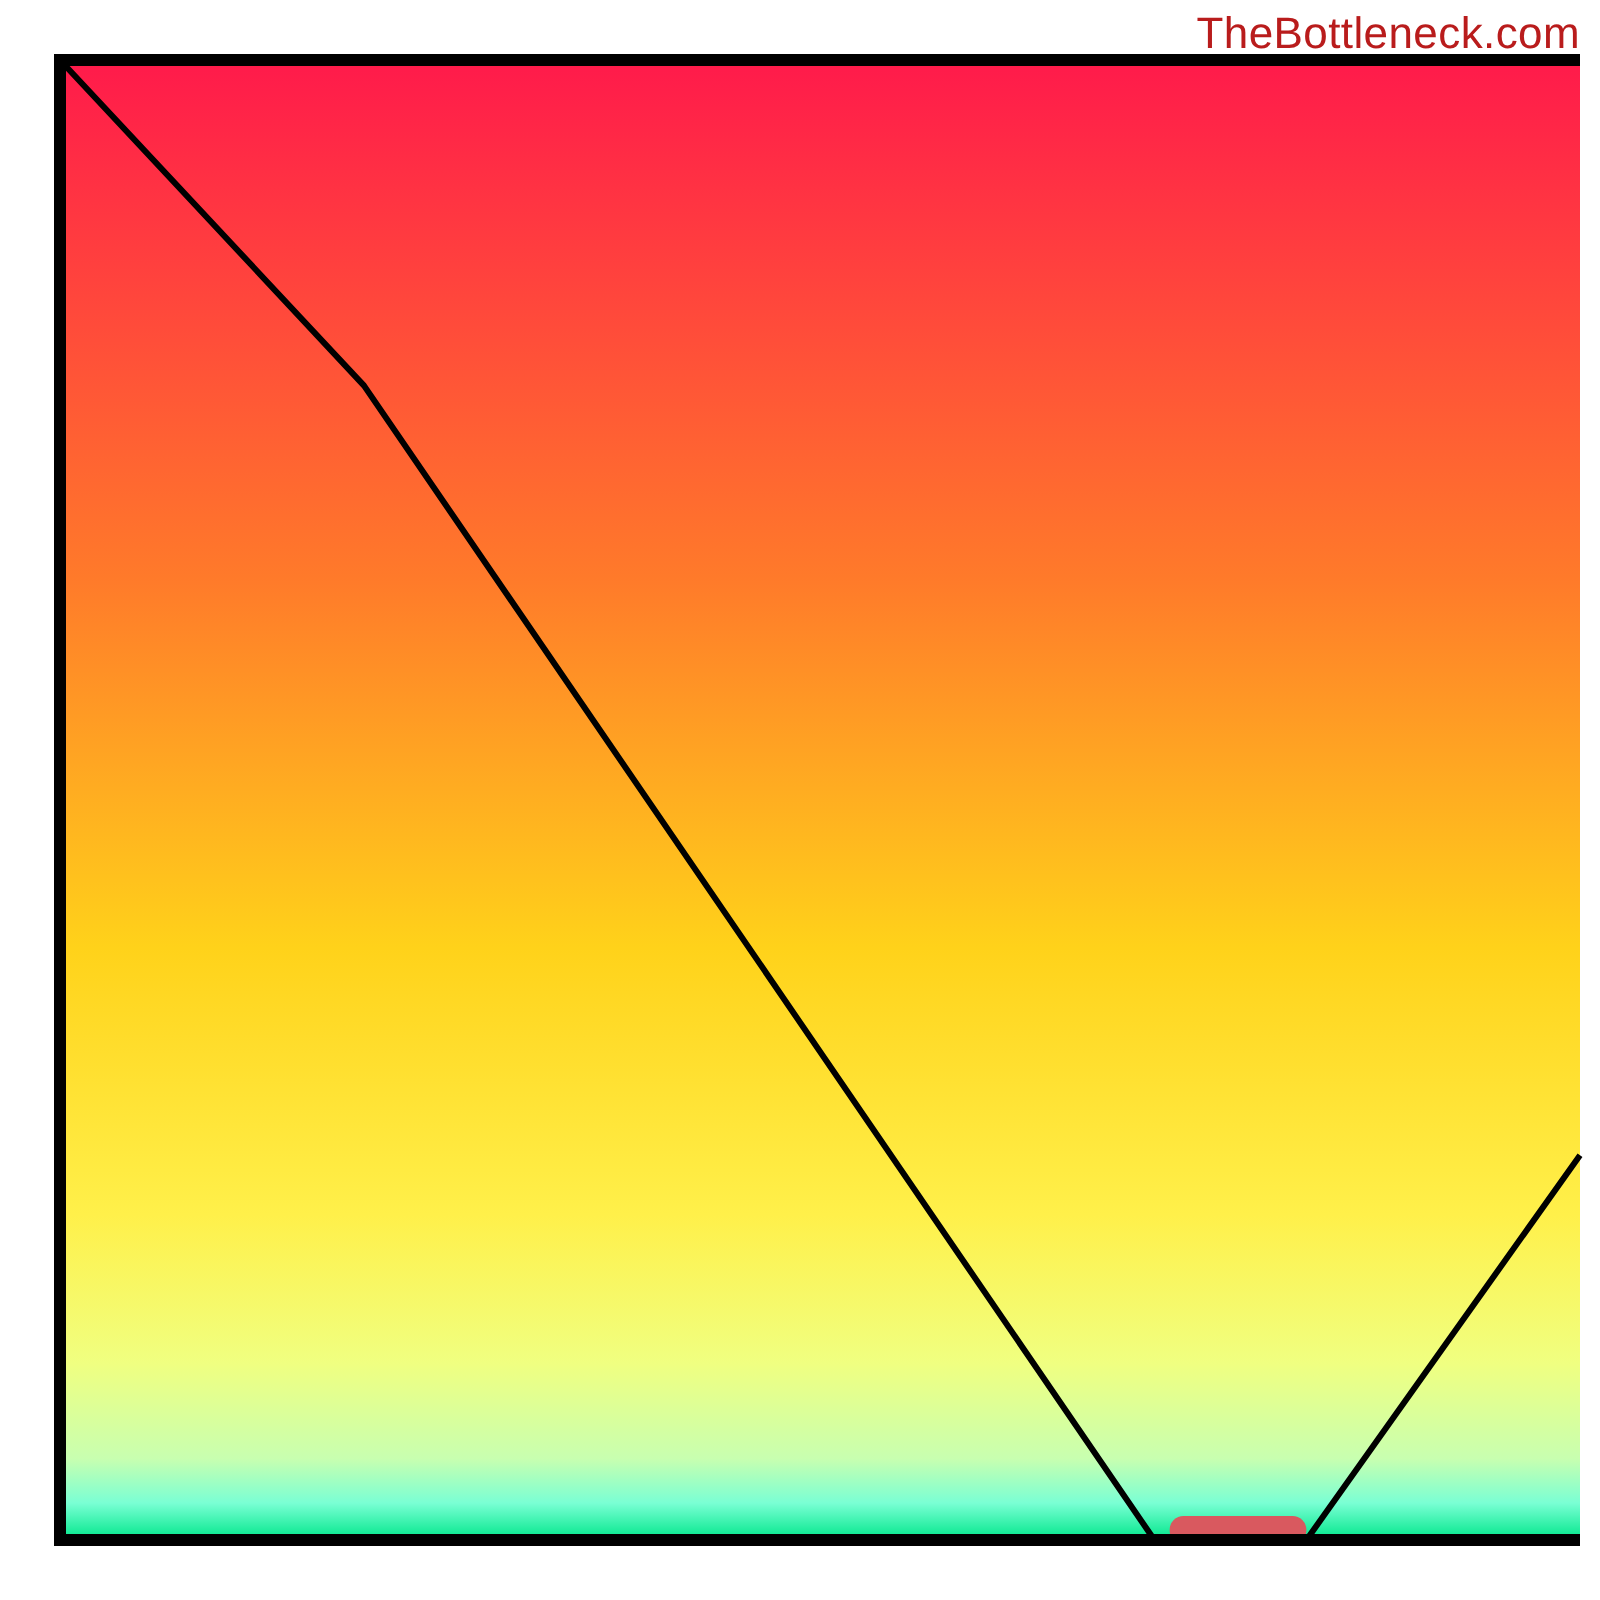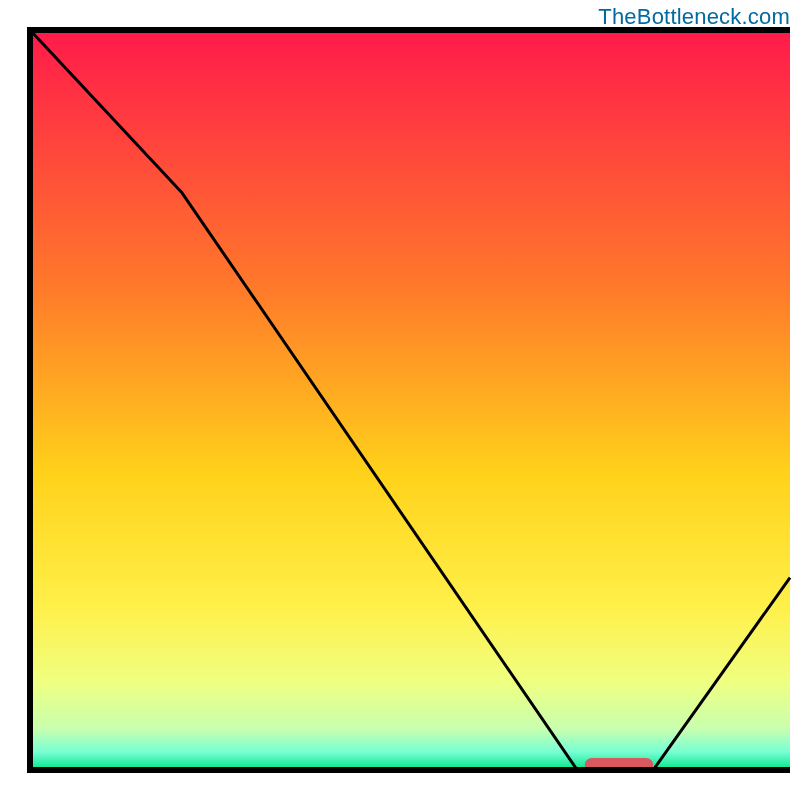--- a/index.html
+++ b/index.html
@@ -13,21 +13,21 @@
   .container {
     position: relative;
     width: 800px;
     height: 800px;
   }
   .watermark {
     position: absolute;
     top: 4px;
     right: 10px;
     font-size: 22px;
-    color: #0369a1;
+    color: #b91c1c;
     font-weight: 500;
     letter-spacing: 0.2px;
   }
   svg {
     display: block;
   }
 </style>
 </head>
 <body>
 

